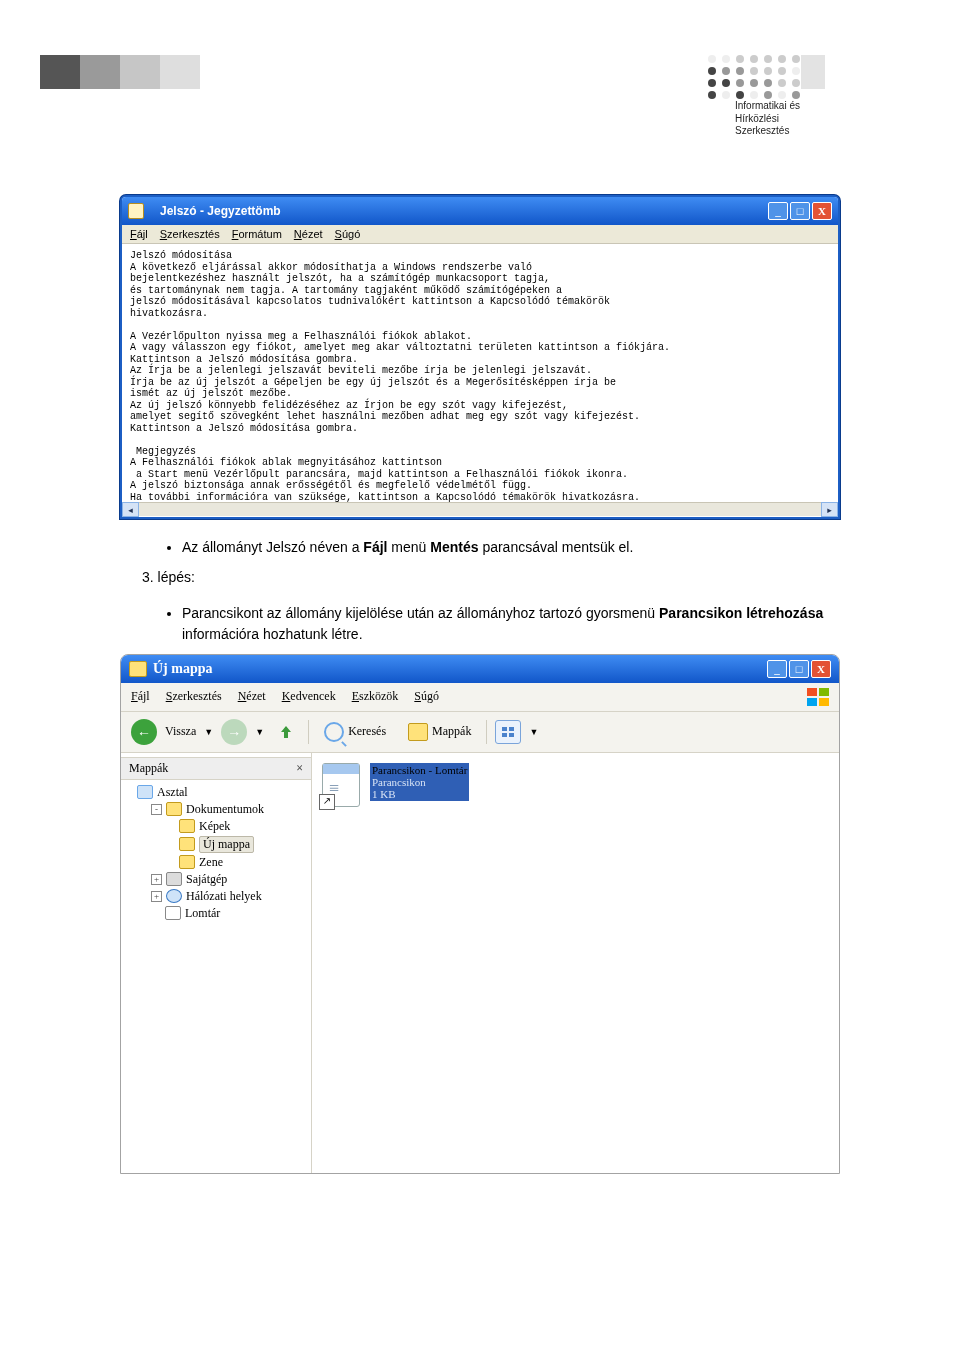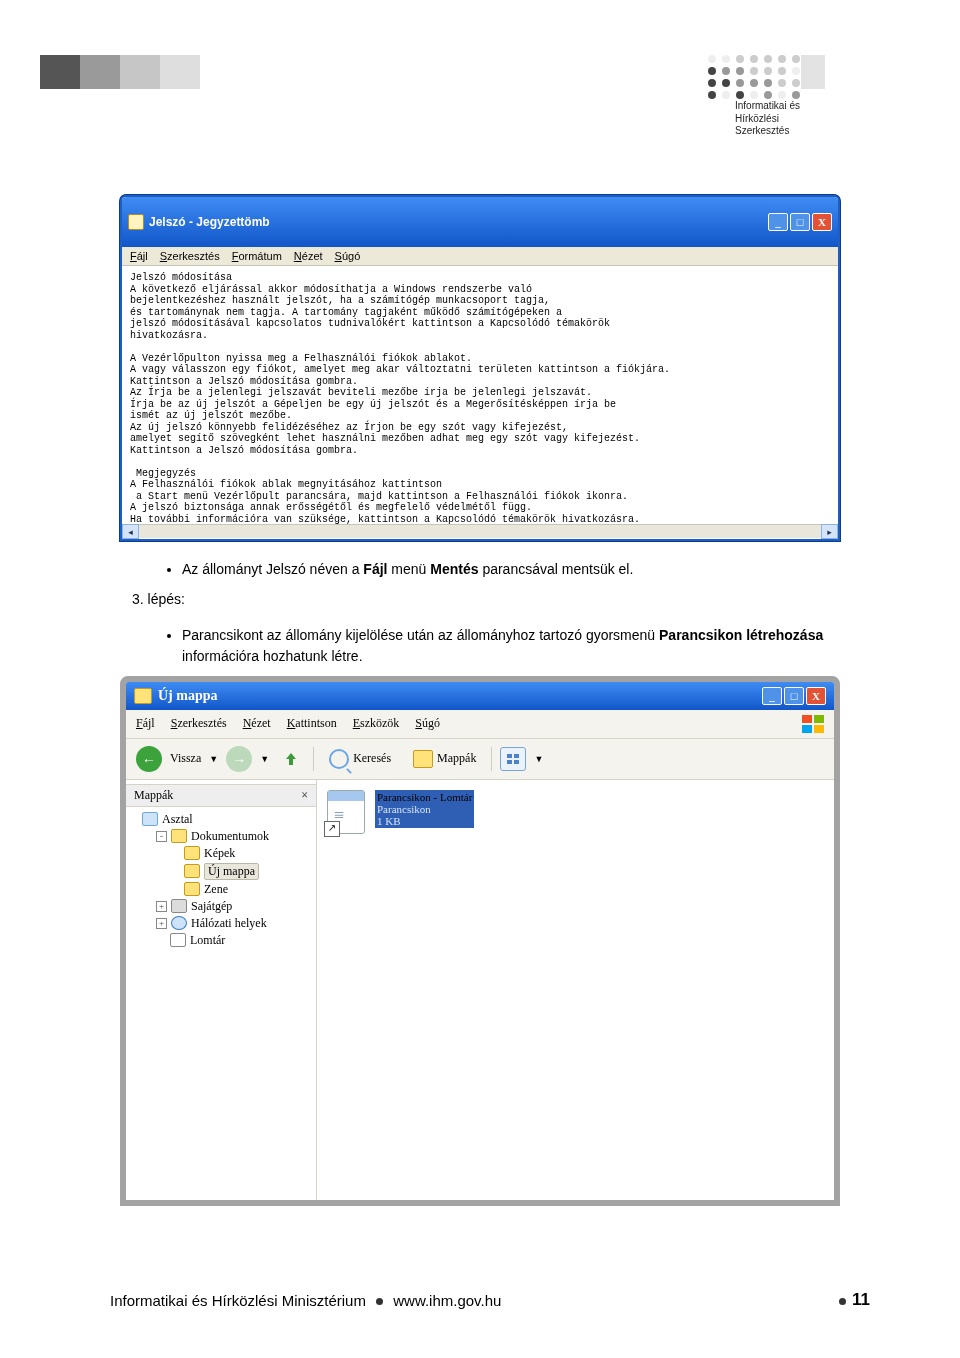--- a/index.html
+++ b/index.html
@@ -17,39 +17,39 @@
   .d{width:8px;height:8px;border-radius:50%;background:#999}
   .d.dk{background:#444}
   .d.lt{background:#ccc}
   .d.of{background:#eee}
   .sqR{position:absolute;right:95px;top:0;width:24px;height:34px;background:#e3e3e3}
   .org{position:absolute;right:120px;top:45px;font-size:10px;line-height:1.25;color:#222}
   
   .body{position:absolute;left:120px;right:120px;top:195px}
   
   .np{border:2px solid #1c5ec4;border-radius:6px 6px 0 0;background:#fff;box-shadow:0 0 0 1px #0a3b8c;overflow:hidden}
-  .np-title{background:linear-gradient(#3f8cf3,#1156c9);color:#fff;font:bold 12px Tahoma,sans-serif;padding:16px 6px;display:flex;align-items:center;gap:5px}
+  .np-title{background:linear-gradient(#3f8cf3,#1156c9);color:#fff;font:bold 12px Tahoma,sans-serif;padding:5px 6px;display:flex;align-items:center;gap:16px}
   .np-title .ico{width:14px;height:14px;background:#fff3c2;border:1px solid #b58d1f;border-radius:2px}
   .winbtns{margin-left:auto;display:flex;gap:2px}
   .wbtn{width:18px;height:16px;border:1px solid #fff;border-radius:2px;background:#4f93e8;color:#fff;display:flex;align-items:center;justify-content:center;font:bold 11px Tahoma}
   .wbtn.close{background:#e35234}
   .np-menu{display:flex;gap:12px;padding:3px 8px;background:#ece9d8;font:11px Tahoma,sans-serif;border-bottom:1px solid #c9c5b5}
   .np-menu span{cursor:default}
   .np-menu span::first-letter{text-decoration:underline}
   .np-text{font:10px/1.15 "Courier New",monospace;padding:6px 8px 2px 8px;height:250px;overflow:hidden;white-space:pre-wrap}
   .np-scroll{display:flex}
   .np-scroll .track{height:13px;flex:1;background:#e9e7dc;border-top:1px solid #c9c5b5}
   .np-scroll .arr{width:15px;height:13px;background:#d5e3f6;border:1px solid #8bb3e6;display:flex;align-items:center;justify-content:center;font:9px Tahoma;color:#235}
   
   .instr{font:14px Arial;line-height:1.45;margin:18px 0 0 40px}
   .instr ul{margin:0 0 0 22px;padding:0}
   .instr li{margin-bottom:6px}
-  .step{font:14px Arial;margin:12px 0 6px 12px}
-  
-  .ex{border:6px solid #a3a3a3;border-radius:8px 8px 0 0;background:#fff;margin-top:10px;overflow:hidden}
+  .step{font:14px Arial;margin:12px 0 6px 22px}
+  
+  .ex{border:1px solid #a3a3a3;border-radius:8px 8px 0 0;background:#fff;margin-top:10px;overflow:hidden}
   .ex-title{background:linear-gradient(#3f8cf3,#1156c9);color:#fff;font:bold 14px Tahoma;padding:5px 8px;display:flex;align-items:center;gap:6px}
   .ex-title .ico{width:16px;height:14px;background:#ffe27a;border:1px solid #c39b1d;border-radius:2px}
   .ex-menu{display:flex;gap:16px;padding:5px 10px;background:#f4f3ee;border-bottom:1px solid #d6d3c7;font:12px Tahoma;align-items:center}
   .ex-menu span::first-letter{text-decoration:underline}
   .ex-menu .winlogo{margin-left:auto;width:22px;height:18px;display:grid;grid-template-columns:1fr 1fr;grid-template-rows:1fr 1fr;gap:2px}
   .winlogo div:nth-child(1){background:#f25022}
   .winlogo div:nth-child(2){background:#7fba00}
   .winlogo div:nth-child(3){background:#00a4ef}
   .winlogo div:nth-child(4){background:#ffb900}
   .ex-tool{display:flex;gap:8px;padding:6px 10px;background:#f4f3ee;border-bottom:1px solid #d6d3c7;align-items:center;font:12px Tahoma}
@@ -225,21 +225,21 @@
       <span class="winbtns">
         <span class="wbtn">_</span>
         <span class="wbtn">□</span>
         <span class="wbtn close">X</span>
       </span>
     </div>
     <div class="ex-menu">
       <span>Fájl</span>
       <span>Szerkesztés</span>
       <span>Nézet</span>
-      <span>Kattintson</span>
+      <span>Kedvencek</span>
       <span>Eszközök</span>
       <span>Súgó</span>
       <span class="winlogo">
             <div></div>
             <div></div>
             <div></div>
             <div></div>
           </span>
     </div>
     <div class="ex-tool">
@@ -322,24 +322,14 @@
             <div class="sub">Parancsikon</div>
             <div class="sub">1 KB</div>
           </div>
         </div>
       </div>
     </div>
   </div>
 
 </div>
 
-<div class="ftr">
-  <span>
-    <span>Informatikai és Hírközlési Minisztérium</span>
-    <span class="dot"></span>
-    <span>www.ihm.gov.hu</span>
-  </span>
-  <span>
-    <span class="dot"></span><span class="pg">11</span>
-  </span>
+
 </div>
 
-</div>
-
 </body></html>

